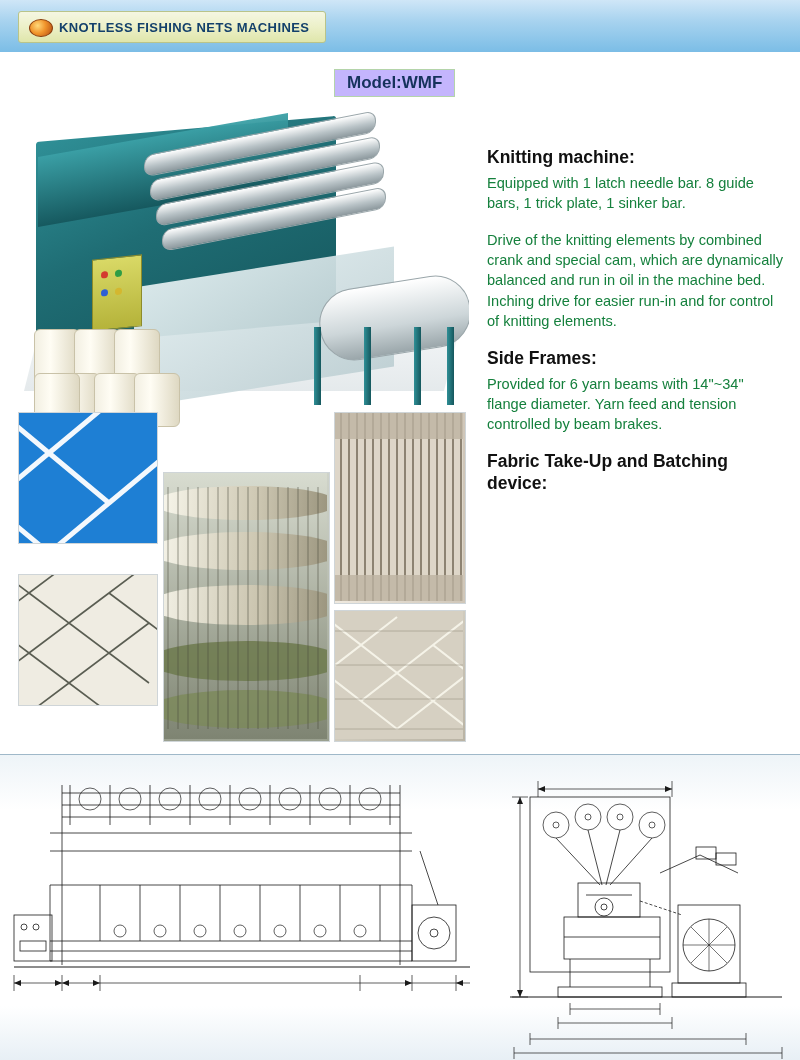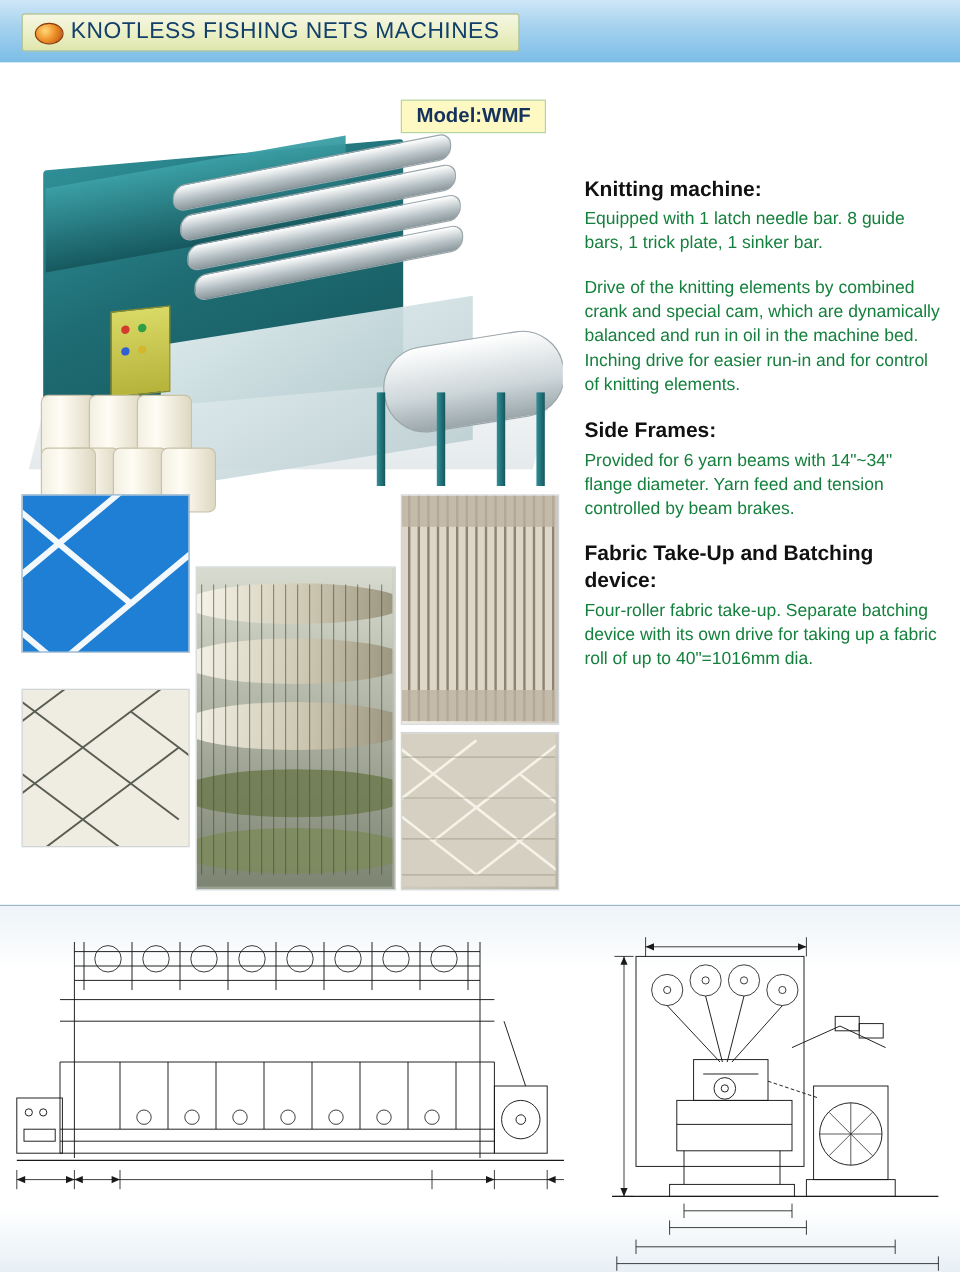--- a/index.html
+++ b/index.html
@@ -28,22 +28,22 @@
     left: 18px; top: 11px;
     height: 30px;
     padding: 0 16px 0 40px;
     background: linear-gradient(to bottom, #f5f7e2 0%, #ecf0c8 50%, #dfe6ab 100%);
     border: 1px solid #b9c48a;
     border-radius: 3px;
     display: flex;
     align-items: center;
   }
   .header-title {
-    font-size: 19px;
-    font-weight: normal;
+    font-size: 13px;
+    font-weight: bold;
     letter-spacing: 0.4px;
     color: #13406b;
     font-family: "Liberation Sans", sans-serif;
     white-space: nowrap;
   }
   .header-bullet {
     position: absolute;
     left: 10px; top: 7px;
     width: 22px; height: 16px;
     border-radius: 50%;
@@ -57,26 +57,25 @@
     left: 0; top: 52px;
     width: 800px; height: 702px;
     background: #ffffff;
   }
 
   
   .model-label {
     position: absolute;
     left: 334px; top: 17px;
     padding: 3px 12px;
-    background: #fef9c3;
+    background: #c4b5fd;
     border: 1px solid #b4d4aa;
     font-size: 17px;
     font-weight: bold;
     color: #15325c;
-    margin-top: 14px;
   }
 
   
   .photo-machine {
     position: absolute;
     left: 14px; top: 25px;
     width: 455px; height: 370px;
     overflow: hidden;
   }
   .mach-floor {
@@ -353,21 +352,20 @@
   <div class="text-col">
     <h2 class="sec-head">Knitting machine:</h2>
     <p class="sec-body">Equipped with 1 latch needle bar. 8 guide bars, 1 trick plate, 1 sinker bar.</p>
 
     <p class="sec-body">Drive of the knitting elements by combined crank and special cam, which are dynamically balanced and run in oil in the machine bed. Inching drive for easier run-in and for control of knitting elements.</p>
 
     <h2 class="sec-head">Side Frames:</h2>
     <p class="sec-body">Provided for 6 yarn beams with 14"~34" flange diameter. Yarn feed and tension controlled by beam brakes.</p>
 
     <h2 class="sec-head">Fabric Take-Up and Batching device:</h2>
-    <p class="sec-body">Four-roller fabric take-up. Separate batching device with its own drive for taking up a fabric roll of up to 40"=1016mm dia.</p>
   </div>
 </div>
 
 <div class="drawings">
   <div class="drawings-bg"></div>
 
   <svg width="500" height="300" viewBox="0 0 500 300" style="position:absolute;left:0;top:0;">
     <g stroke="#1a1a1a" fill="none" stroke-width="0.8">
 
       <path d="M62 38 L400 38 M62 50 L400 50 M62 62 L400 62"></path>

